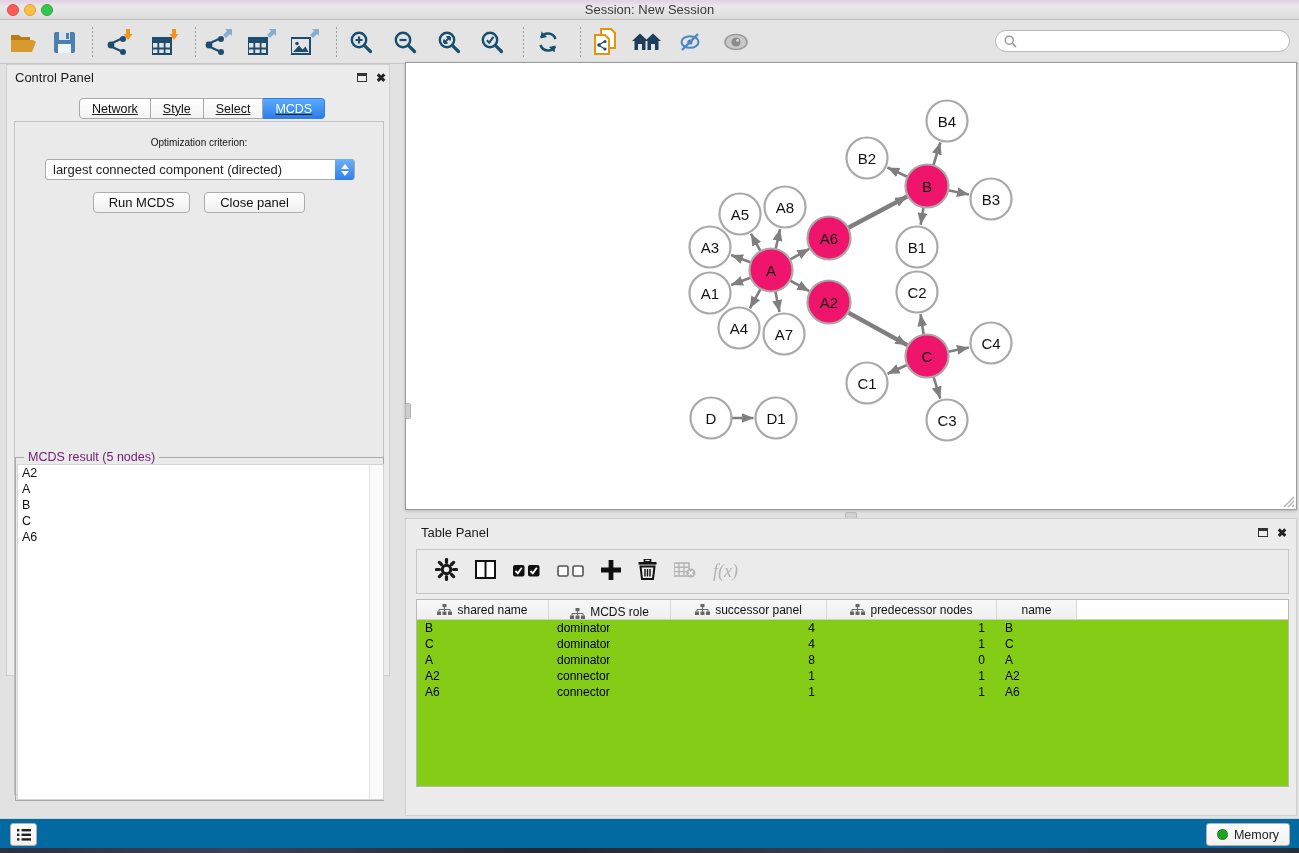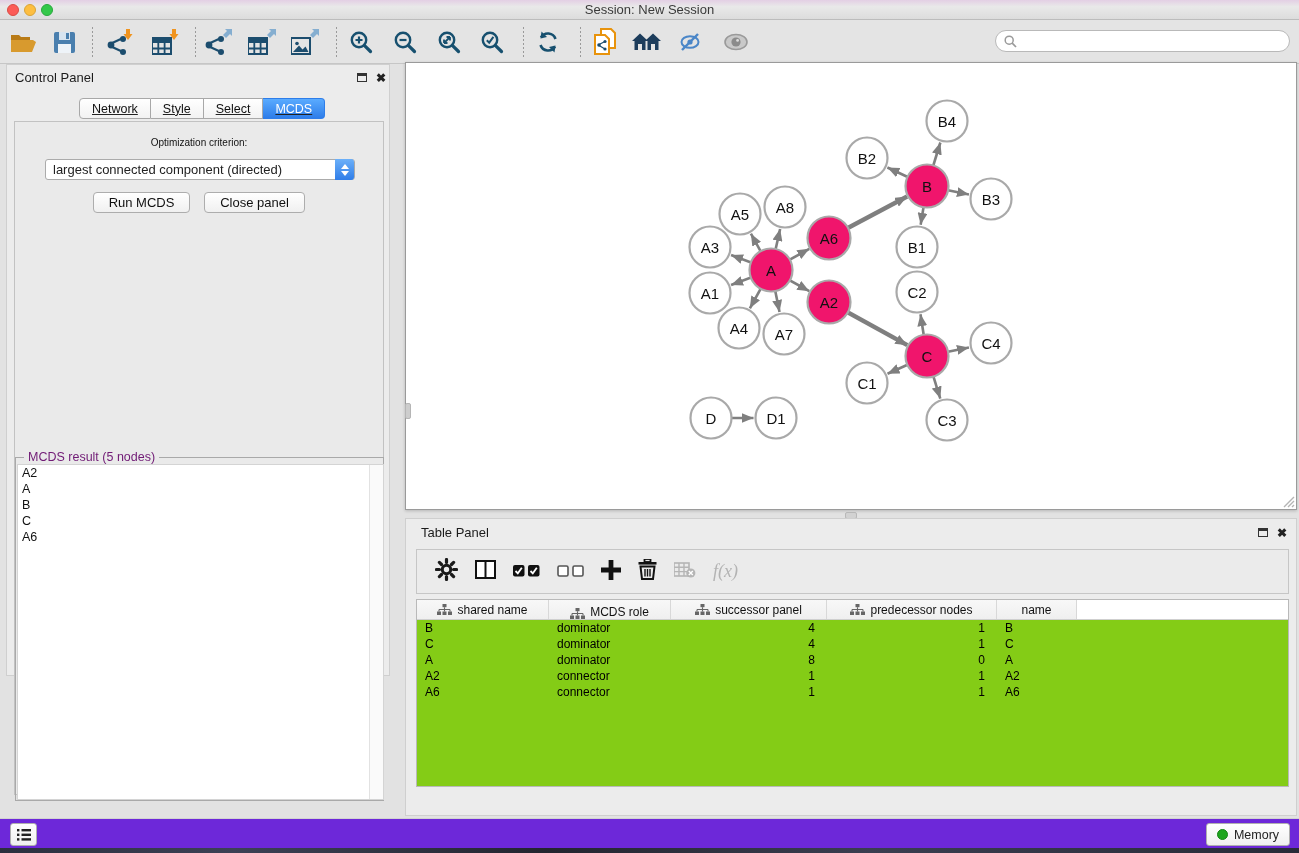--- a/index.html
+++ b/index.html
@@ -70,21 +70,21 @@
   .tr { display:flex; height:16px; }
   .td { font-size:12px; line-height:16px; color:#000; padding:0 8px; white-space:nowrap; overflow:hidden; }
   .td.num { text-align:right; padding-right:12px; }
   #table-tabs { left:267px; top:272px; height:22px; display:flex; }
   .tt-tab { height:22px; border:1px solid #b4b4b4; border-left:none; background:linear-gradient(#ffffff,#f3f3f3); font-size:12.5px; display:flex; align-items:center; justify-content:center; color:#111; }
   .tt-tab:first-child { border-left:1px solid #b4b4b4; border-radius:5px 0 0 5px; }
   .tt-tab:last-child { border-radius:0 5px 5px 0; }
   .tt-tab.active { background:linear-gradient(#5aabff,#2374e4); color:#fff; border-color:#2d7ce6; }
 
   
-  #statusbar { left:0; top:818px; width:1299px; height:30px; background:#6d28d9; border-top:1px solid #d2d2d2; }
+  #statusbar { left:0; top:818px; width:1299px; height:30px; background:#0369a1; border-top:1px solid #d2d2d2; }
   #list-btn { left:10px; top:4px; width:27px; height:23px; background:linear-gradient(#fff,#f0f0f0); border:1px solid #b0b0b0; border-radius:3px; display:flex; align-items:center; justify-content:center; }
   #memory-btn { left:1206px; top:4px; width:84px; height:23px; background:linear-gradient(#fff,#f0f0f0); border:1px solid #b0b0b0; border-radius:3px; display:flex; align-items:center; justify-content:center; gap:6px; font-size:12.5px; }
   #memory-dot { width:11px; height:11px; border-radius:50%; background:#1ea51e; border:1px solid #158515; }
   #desktop-strip { left:0; top:848px; width:1299px; height:5px;
     background:linear-gradient(90deg,#2b2f3e,#3c4155 18%,#23252f 42%,#3a3e50 67%,#282b38 100%); }
 </style>
 </head>
 <body>
 
 <div id="titlebar" class="abs">

